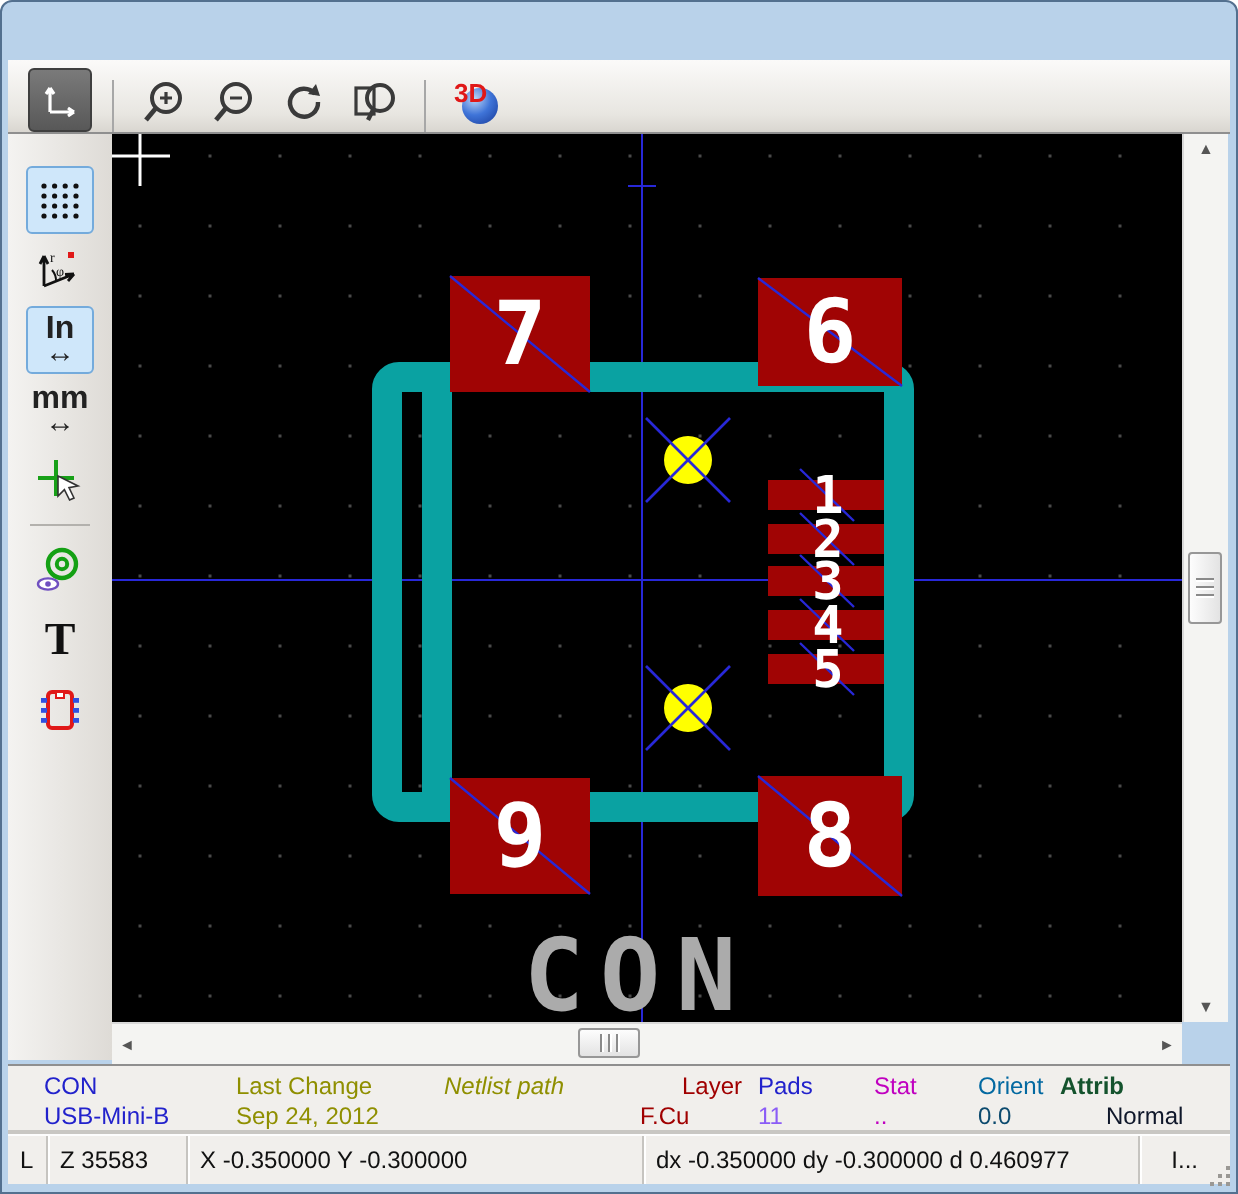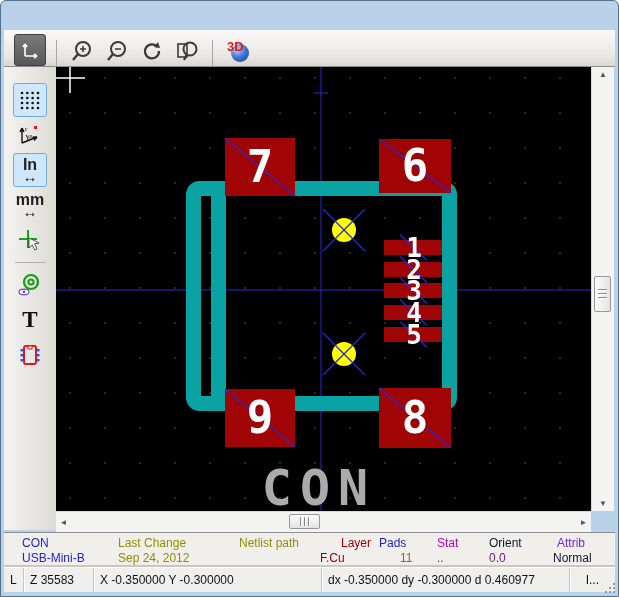--- a/index.html
+++ b/index.html
@@ -452,32 +452,32 @@
         <i></i>
         <i></i>
         <i></i>
       </div>
     <div class="scroll-arrow h-right">►</div>
   </div>
 
   <div class="status-panel">
       <span class="sp-cell" style="left: 18px; top: 3px; color: rgb(34, 34, 204);">CON</span>
       <span class="sp-cell" style="left: 114px; top: 3px; color: rgb(143, 143, 0);">Last Change</span>
-      <span class="sp-cell" style="left: 235px; top: 3px; color: rgb(143, 143, 0);">Netlist path</span>
+      <span class="sp-cell" style="left: 218px; top: 3px; color: rgb(143, 143, 0); font-style: italic;">Netlist path</span>
       <span class="sp-cell" style="left: 316px; top: 3px; color: rgb(160, 0, 0); margin-left: 21px;">Layer</span>
       <span class="sp-cell" style="left: 375px; top: 3px; color: rgb(34, 34, 204);">Pads</span>
       <span class="sp-cell" style="left: 433px; top: 3px; color: rgb(192, 0, 192);">Stat</span>
-      <span class="sp-cell" style="left: 485px; top: 3px; color: #0f172a;">Orient</span>
-      <span class="sp-cell" style="left: 553px; top: 3px; color: #6d28d9;">Attrib</span>
+      <span class="sp-cell" style="left: 485px; top: 3px; color: #0369a1;">Orient</span>
+      <span class="sp-cell" style="left: 526px; top: 3px; color: #14532d; font-weight: bold;">Attrib</span>
       <span class="sp-cell" style="left: 18px; top: 18px; color: rgb(34, 34, 204);">USB-Mini-B</span>
       <span class="sp-cell" style="left: 114px; top: 18px; color: rgb(143, 143, 0);">Sep 24, 2012</span>
       <span class="sp-cell" style="left: 316px; top: 18px; color: rgb(160, 0, 0);">F.Cu</span>
-      <span class="sp-cell" style="left: 396px; top: 18px; color: #a16207;">11</span>
+      <span class="sp-cell" style="left: 375px; top: 18px; color: #8b5cf6;">11</span>
       <span class="sp-cell" style="left: 433px; top: 18px; color: rgb(192, 0, 192);">..</span>
-      <span class="sp-cell" style="left: 485px; top: 18px; color: #701a75;">0.0</span>
+      <span class="sp-cell" style="left: 485px; top: 18px; color: #0c4a6e;">0.0</span>
       <span class="sp-cell" style="left: 549px; top: 18px; color: #0f172a;">Normal</span>
     </div>
 
   <div class="statusbar">
       <div class="sb-cell" style="width: 20px;">L</div>
       <div class="sb-cell" style="width: 70px;">Z 35583</div>
       <div class="sb-cell" style="width: 228px; text-align: right;">X -0.350000 Y -0.300000</div>
       <div class="sb-cell" style="width: 248px;">dx -0.350000 dy -0.300000 d 0.460977</div>
       <div class="sb-cell">I...</div>
     </div>

